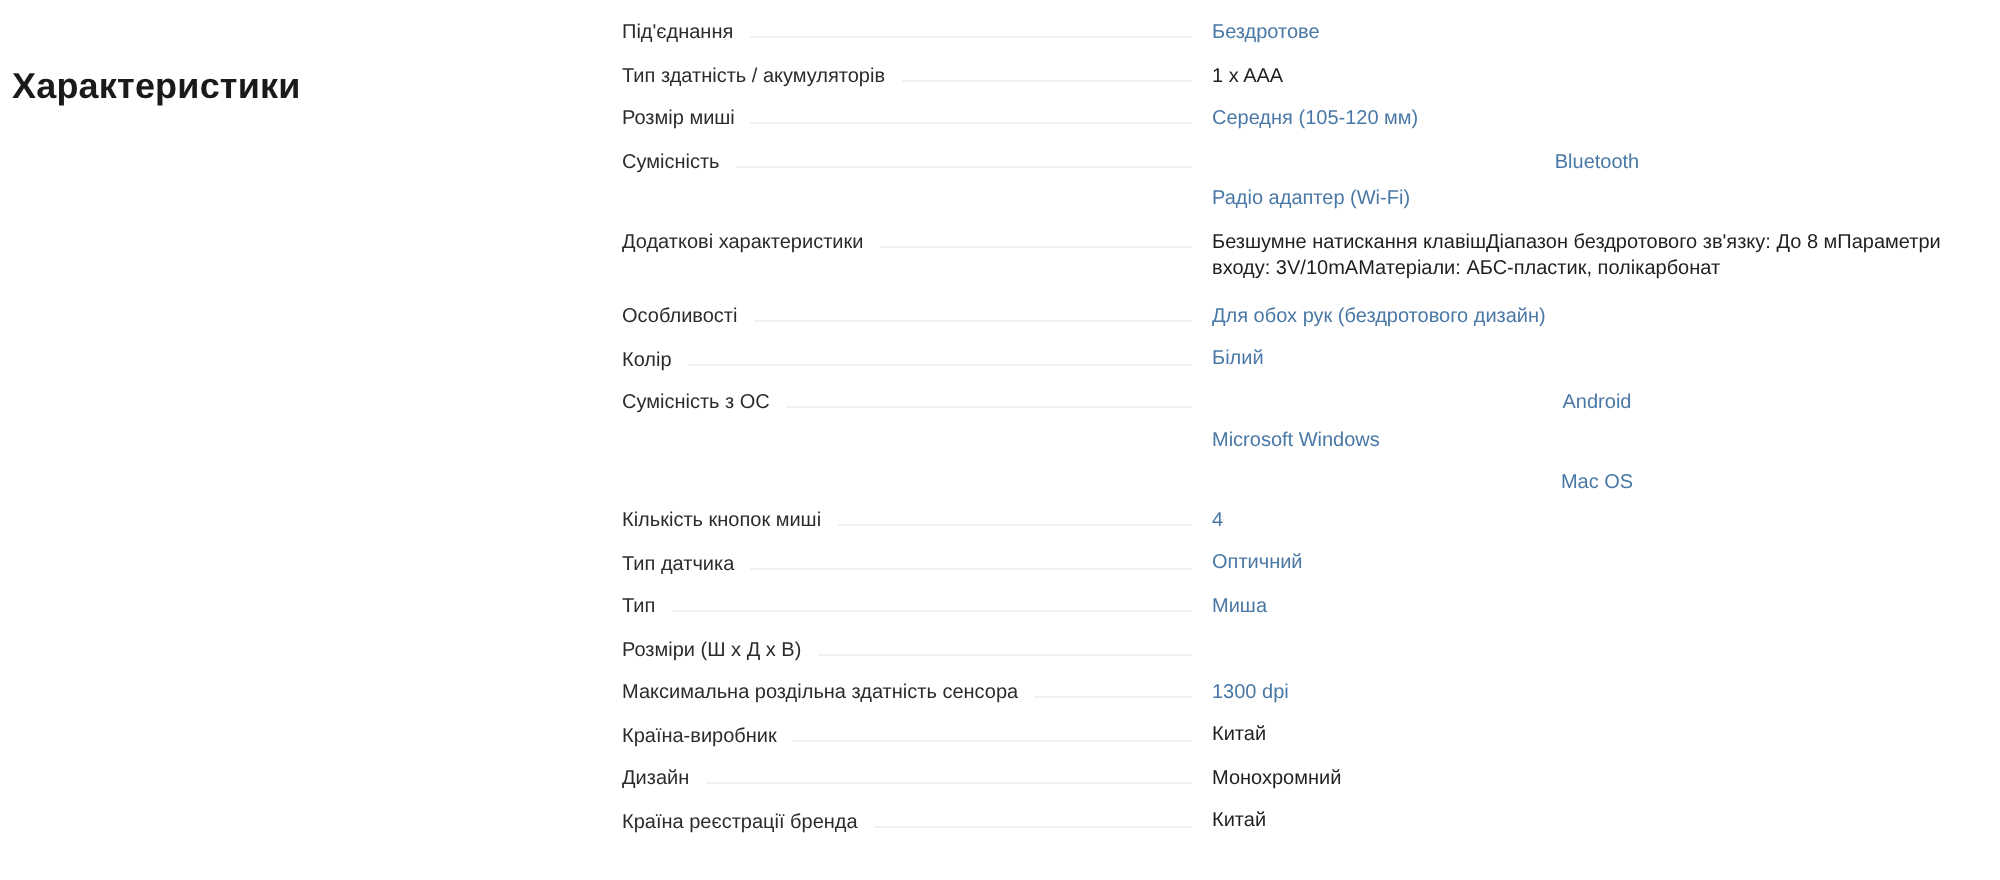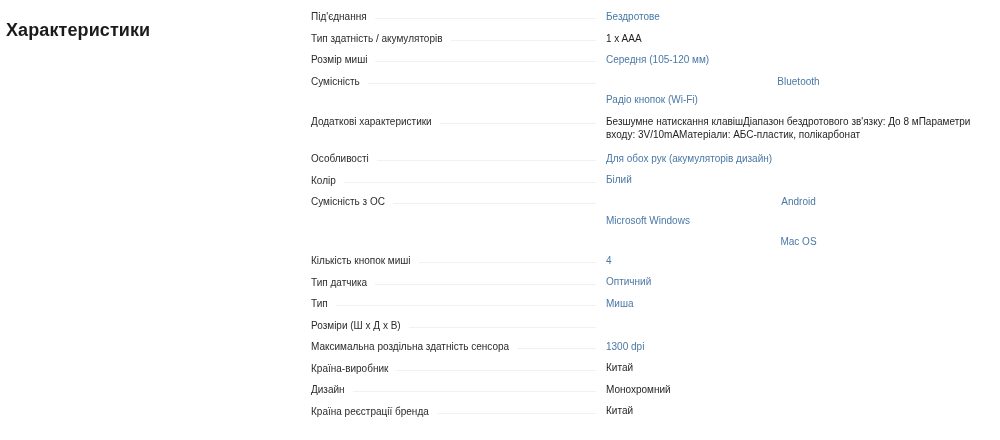--- a/index.html
+++ b/index.html
@@ -2,21 +2,21 @@
 <html><head>
 <meta charset="utf-8">
 <style>
   html, body { margin: 0; padding: 0; background: #ffffff; }
   body {
     width: 1000px; height: 440px; overflow: hidden; position: relative;
     font-family: "Liberation Sans", "DejaVu Sans", sans-serif;
     color: #1f1f1f;
   }
   .section-title {
-    position: absolute; left: 6px; top: 5px;
+    position: absolute; left: 6px; top: 18px;
     font-size: 18px; font-weight: bold; color: #1a1a1a;
     letter-spacing: 0.1px;
   }
   .specs {
     position: absolute; left: 311px; top: 6px; width: 689px;
   }
   .row {
     display: flex; align-items: flex-start;
   }
   .label-cell {
@@ -79,41 +79,41 @@
       </div>
   </div>
 
   <div class="row">
     <div class="label-cell">
         <span class="label">Сумісність</span>
         <span class="leader"></span>
       </div>
     <div class="values">
       <a class="value link stack">Bluetooth</a>
-      <a class="value link">Радіо кнопок (Wi-Fi)</a>
+      <a class="value link">Радіо адаптер (Wi-Fi)</a>
     </div>
   </div>
 
   <div class="row">
     <div class="label-cell">
         <span class="label">Додаткові характеристики</span>
         <span class="leader"></span>
       </div>
     <div class="values">
         <span class="value multi">Безшумне натискання клавішДіапазон бездротового зв'язку: До 8 мПараметри входу: 3V/10mAМатеріали: АБС-пластик, полікарбонат</span>
       </div>
   </div>
 
   <div class="row">
     <div class="label-cell">
         <span class="label">Особливості</span>
         <span class="leader"></span>
       </div>
     <div class="values">
-        <a class="value link">Для обох рук (акумуляторів дизайн)</a>
+        <a class="value link">Для обох рук (бездротового дизайн)</a>
       </div>
   </div>
 
 
   <div class="row">
     <div class="label-cell">
         <span class="label">Колір</span>
         <span class="leader"></span>
       </div>
     <div class="values">

